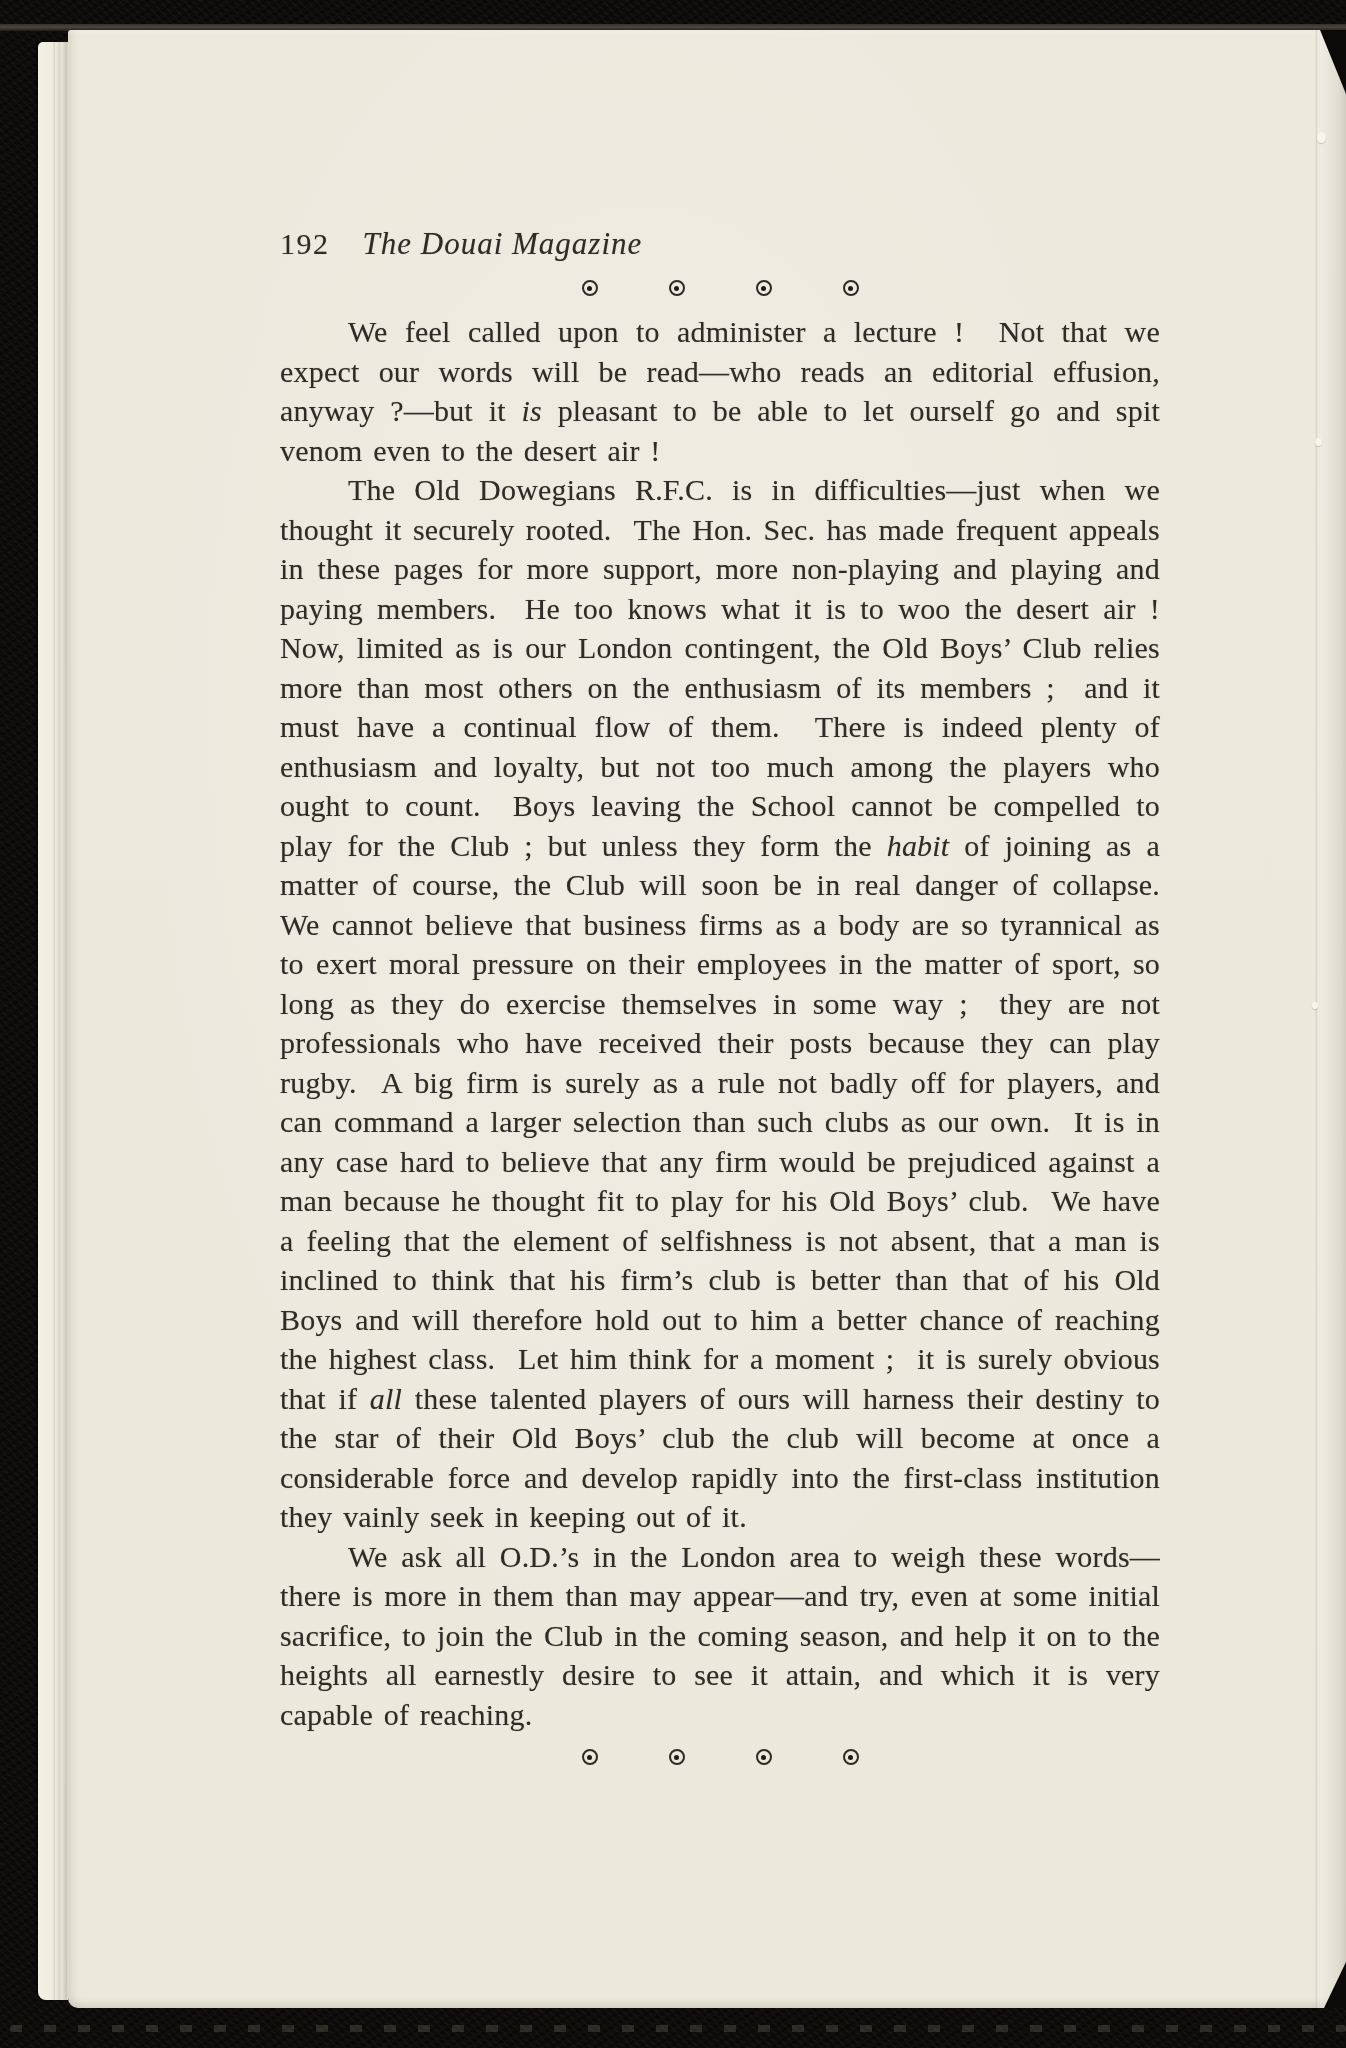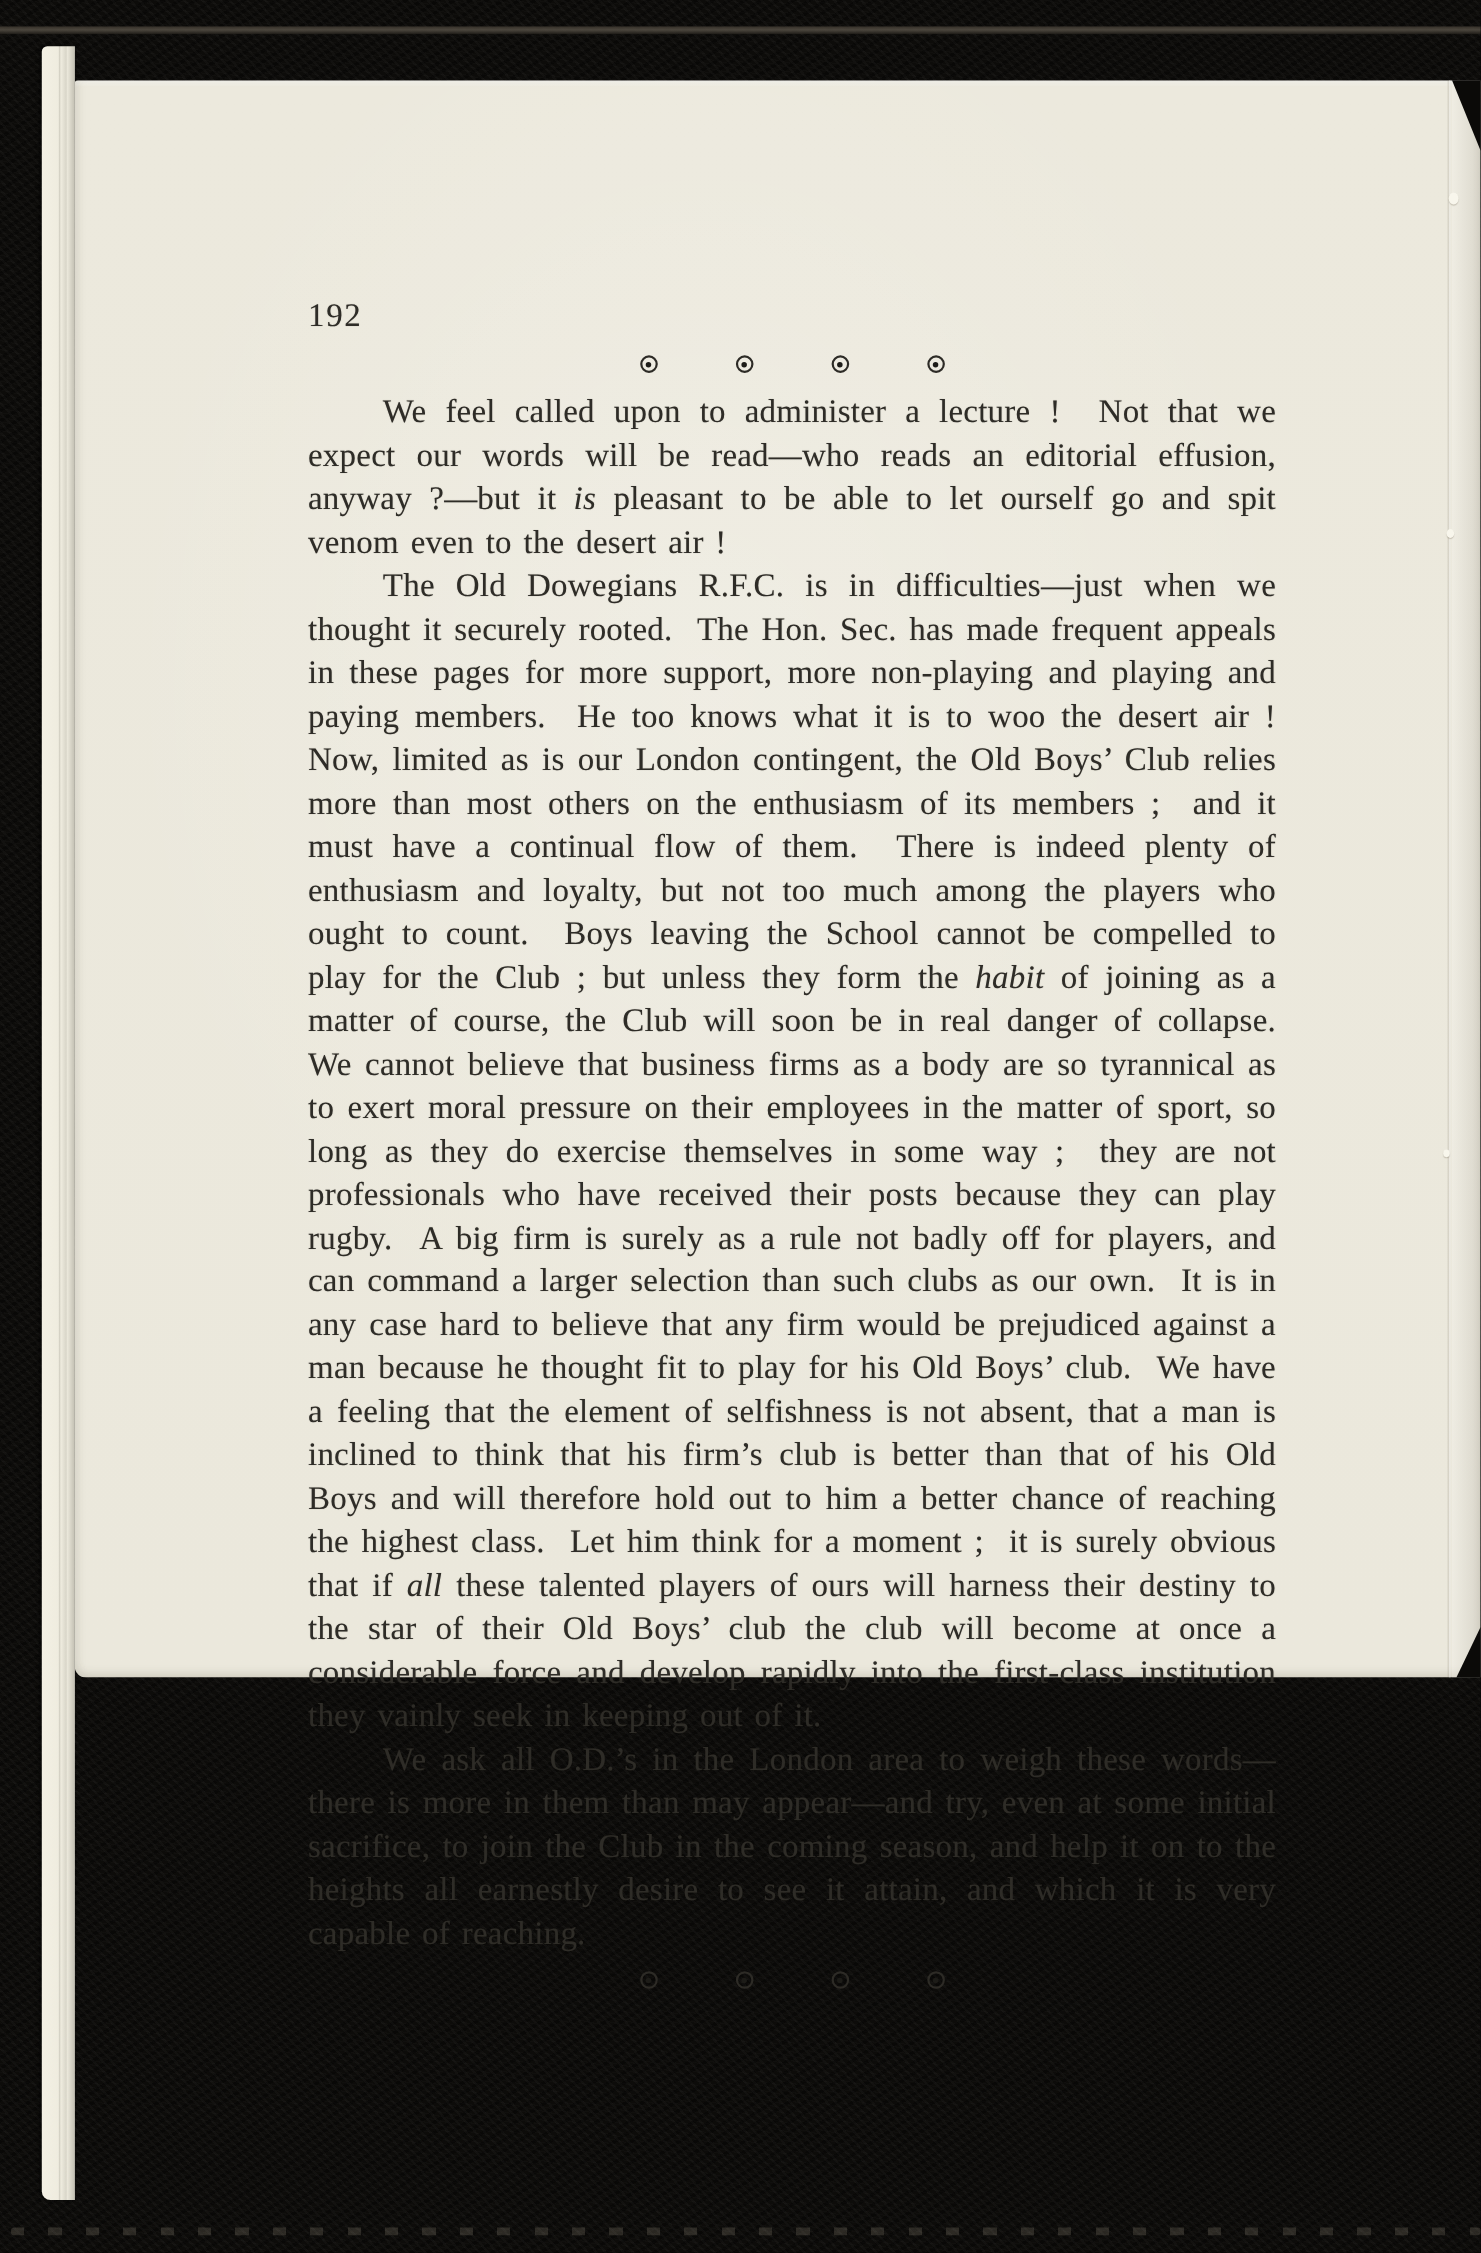--- a/index.html
+++ b/index.html
@@ -48,27 +48,26 @@
       #f3f0e4 0%, #efecdf 50%,
       #d2cfc2 54%, #efecdf 58%,
       #d8d5c8 74%, #ebe8db 77%,
       #c9c6b9 96%, #e6e3d6 100%);
     box-shadow: -2px 0 3px rgba(0,0,0,0.45);
   }
   .book-page {
     position: absolute;
     left: 68px; top: 30px;
     width: 1278px;
-    height: 1452px;
+    height: 1978px;
     background:
       radial-gradient(ellipse at 45% 38%, rgba(255,255,255,0.20) 0%, rgba(255,255,255,0) 55%),
       linear-gradient(180deg, #f6f5ef 0px, #ece9dd 6px, #ebe8dc 100%);
     border-radius: 3px 0 0 10px;
     box-shadow: inset 0 -4px 8px rgba(70,62,48,0.12), inset 4px 0 8px rgba(70,62,48,0.06);
-    margin-top: 43px;
   }
   .page-crease {
     position: absolute;
     right: 27px; top: 0; bottom: 0;
     width: 4px;
     background: linear-gradient(90deg,
       rgba(90,82,66,0.00) 0%,
       rgba(90,82,66,0.14) 45%,
       rgba(255,255,255,0.50) 80%,
       rgba(90,82,66,0.05) 100%);
@@ -173,20 +172,21 @@
   <div class="book-page">
     <div class="page-right-edge"></div>
     <div class="page-crease"></div>
     <div class="paper-speck speck-1"></div>
     <div class="paper-speck speck-2"></div>
     <div class="paper-speck speck-3"></div>
 
     <div class="text-block">
       <div class="running-header">
         <span class="page-number">192</span>
+        <span class="magazine-title">The Douai Magazine</span>
       </div>
 
       <div class="ornament-row top">
           <span class="orn-dot"></span>
           <span class="orn-dot"></span>
           <span class="orn-dot"></span>
           <span class="orn-dot"></span>
         </div>
 
       <p class="body-para"><span>We feel called upon to administer a lecture&nbsp;!  Not that we expect our words will be read—who reads an editorial effusion, anyway&nbsp;?—but it </span><em>is</em><span> pleasant to be able to let ourself go and spit venom even to the desert air&nbsp;!</span></p>

